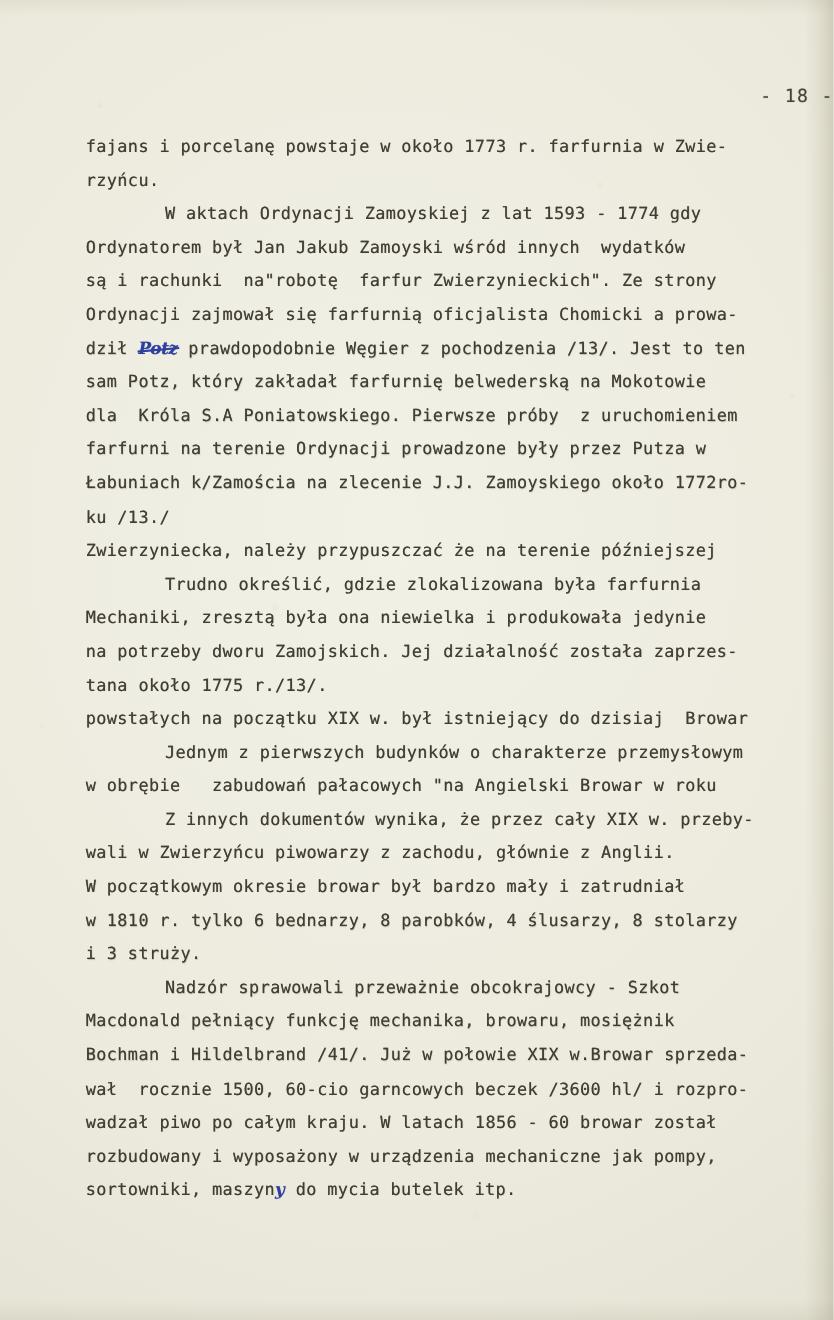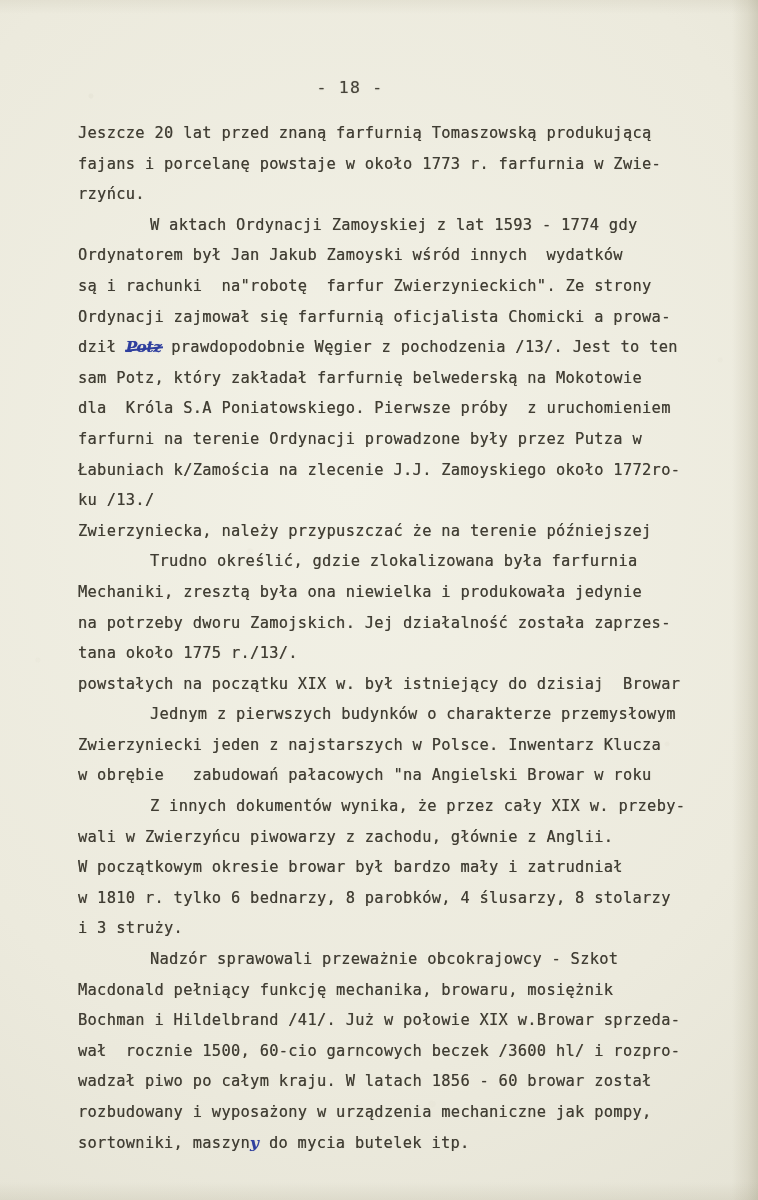--- a/index.html
+++ b/index.html
@@ -60,21 +60,21 @@
   .content {
     position: relative;
     z-index: 2;
   }
 
   .page-number {
     position: absolute;
     top: 78px;
     left: 0;
     width: 758px;
-    text-align: center;
+    text-align: right;
     font-size: 16.5px;
     letter-spacing: 1.2px;
     color: #47443a;
     text-shadow: 0 0 1px rgba(70,66,54,.45);
   }
   .page-number .pn-inner { margin-left: -58px; display: inline-block; }
 
   .body-text {
     position: absolute;
     top: 118px;
@@ -137,21 +137,20 @@
 
   <div class="content">
 
     <div class="page-number">
       <span class="pn-inner">- 18 -</span>
     </div>
 
     <div class="body-text">
 
       <div class="para">
-        <div class="line">Jeszcze 20 lat przed znaną farfurnią Tomaszowską produkującą</div>
         <div class="line">fajans i porcelanę powstaje w około 1773 r. farfurnia w Zwie-</div>
         <div class="line">rzyńcu.</div>
       </div>
 
       <div class="para">
         <div class="line indent">W aktach Ordynacji Zamoyskiej z lat 1593 - 1774 gdy</div>
         <div class="line">Ordynatorem był Jan Jakub Zamoyski wśród innych  wydatków</div>
         <div class="line">są i rachunki  na"robotę  farfur Zwierzynieckich". Ze strony</div>
         <div class="line">Ordynacji zajmował się farfurnią oficjalista Chomicki a prowa-</div>
         <div class="line"><span>dził </span><span class="ink struck">Potz</span><span> prawdopodobnie Węgier z pochodzenia /13/. Jest to ten</span></div>
@@ -166,21 +165,20 @@
         <div class="line">Zwierzyniecka, należy przypuszczać że na terenie późniejszej</div>
         <div class="line indent">Trudno określić, gdzie zlokalizowana była farfurnia</div>
         <div class="line">Mechaniki, zresztą była ona niewielka i produkowała jedynie</div>
         <div class="line">na potrzeby dworu Zamojskich. Jej działalność została zaprzes-</div>
         <div class="line">tana około 1775 r./13/.</div>
       </div>
 
       <div class="para">
         <div class="line">powstałych na początku XIX w. był istniejący do dzisiaj  Browar</div>
         <div class="line indent">Jednym z pierwszych budynków o charakterze przemysłowym</div>
-        <div class="line">Zwierzyniecki jeden z najstarszych w Polsce. Inwentarz Klucza</div>
         <div class="line">w obrębie   zabudowań pałacowych "na Angielski Browar w roku</div>
       </div>
 
       <div class="para">
         <div class="line indent">Z innych dokumentów wynika, że przez cały XIX w. przeby-</div>
         <div class="line">wali w Zwierzyńcu piwowarzy z zachodu, głównie z Anglii.</div>
         <div class="line">W początkowym okresie browar był bardzo mały i zatrudniał</div>
         <div class="line">w 1810 r. tylko 6 bednarzy, 8 parobków, 4 ślusarzy, 8 stolarzy</div>
         <div class="line">i 3 struży.</div>
       </div>

